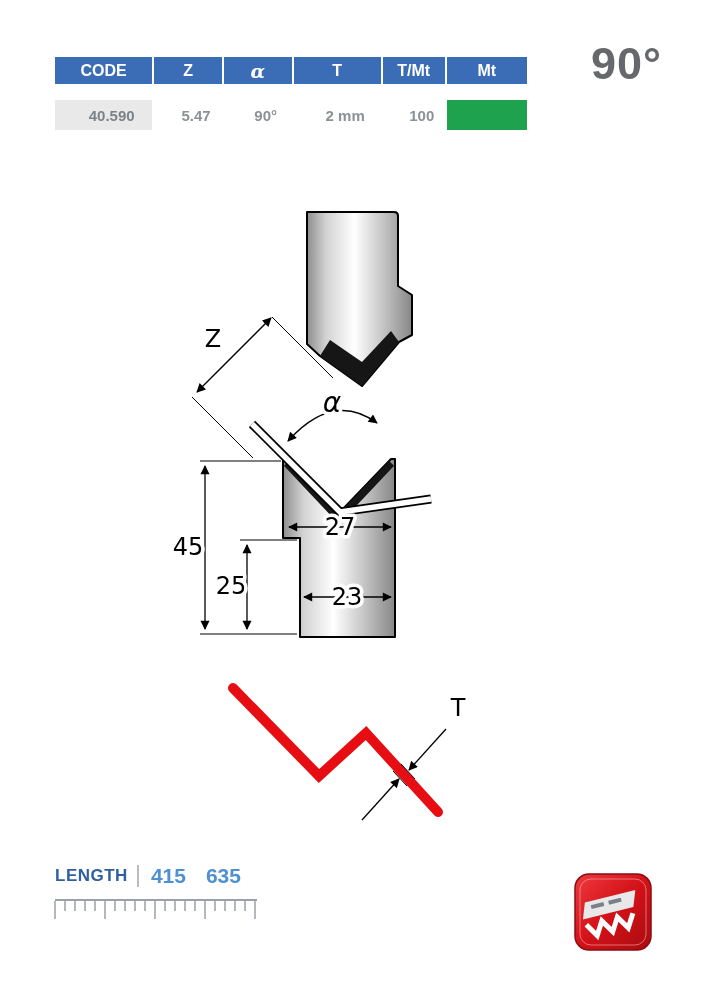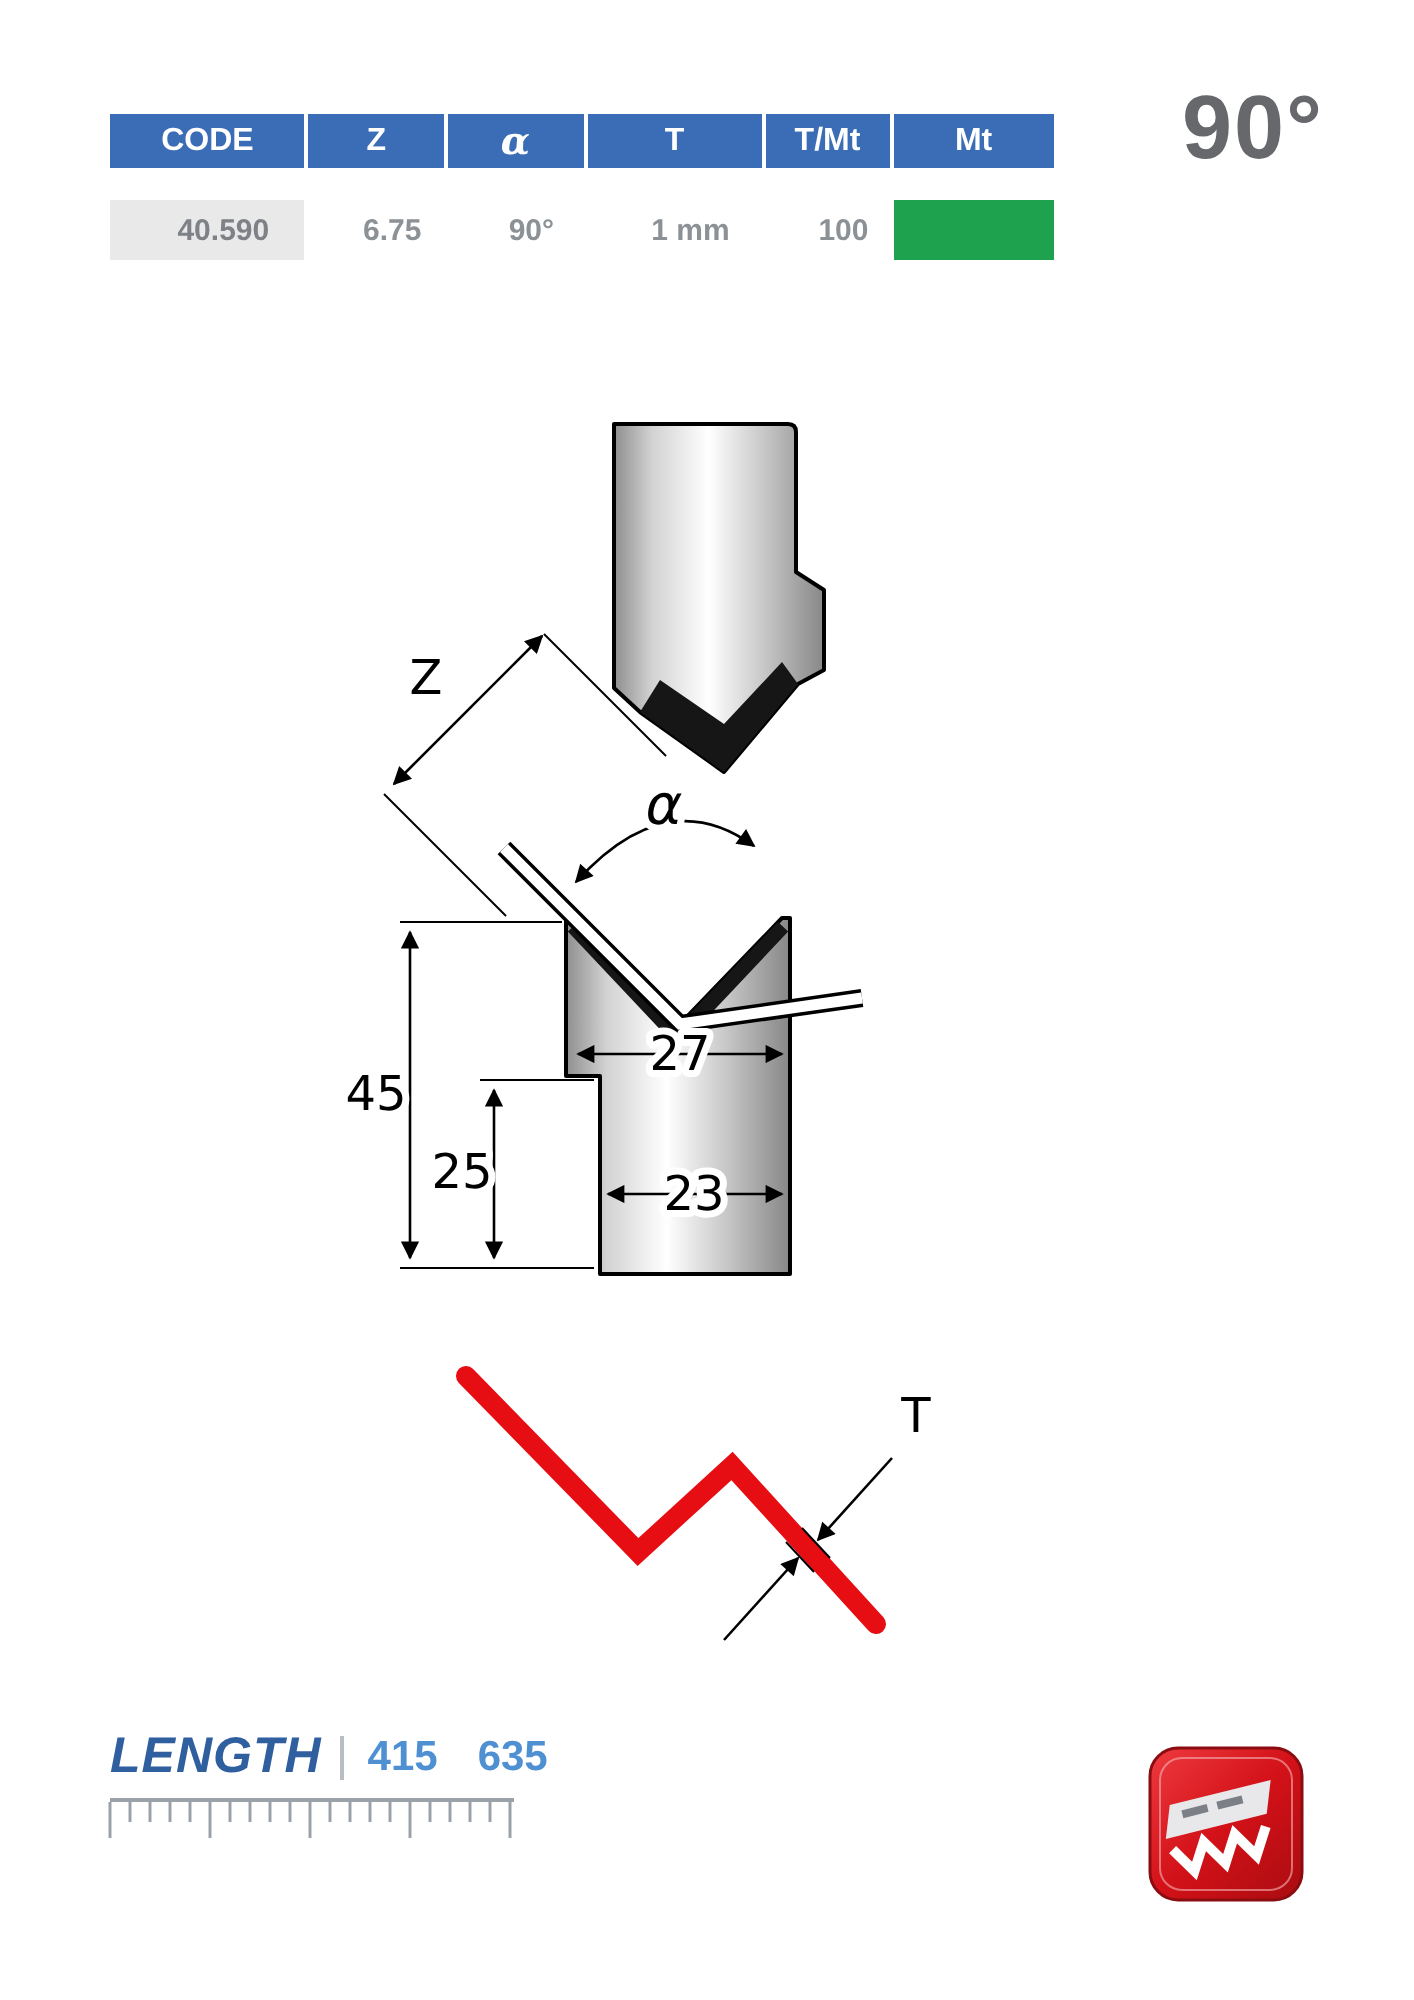--- a/index.html
+++ b/index.html
@@ -20,21 +20,21 @@
   .c-code{width:98px;} .c-z{width:68px;} .c-alpha{width:68px;}
   .c-t{width:88px;} .c-tmt{width:62px;} .c-mt{width:81px;}
   .code-cell { background:#e9e9e9; color:#7e8287; }
   .mt-swatch { background:#1ea24d; }
   .alpha-head { font-style:italic; font-family:"DejaVu Serif",serif; font-size:19px; }
 
   .angle-big { position:absolute; left:591px; top:38px; font-size:45px; font-weight:bold;
                color:#66686b; letter-spacing:1px; }
 
   .footer-length { position:absolute; left:55px; top:864px; display:flex; align-items:center; }
-  .len-label { color:#2f5f9f; font-weight:bold; font-size:25px; letter-spacing:0.5px;font-style:italic; }
+  .len-label { color:#2f5f9f; font-weight:bold; font-size:17px; letter-spacing:0.5px; }
   .len-divider { width:2px; height:22px; background:#b9bec4; margin:0 12px 0 9px; }
   .len-val { color:#4e90d2; font-weight:bold; font-size:21px; margin-right:20px; }
 
   svg text.lbl { font-family:"DejaVu Sans",sans-serif; font-size:24px; fill:#000; text-anchor:middle; }
   svg text.halo { paint-order:stroke; stroke:#fff; stroke-width:7px; stroke-linejoin:round; }
   svg text.italic { font-style:italic; font-size:28px; }
   svg .dim { stroke:#000; stroke-width:1.3; fill:none; }
   svg .ext { stroke:#000; stroke-width:1; fill:none; }
 </style>
 </head>
@@ -158,23 +158,23 @@
     <div class="thead">
       <div class="th c-code">CODE</div>
       <div class="th c-z">Z</div>
       <div class="th c-alpha alpha-head">α</div>
       <div class="th c-t">T</div>
       <div class="th c-tmt">T/Mt</div>
       <div class="th c-mt">Mt</div>
     </div>
     <div class="trow">
       <div class="td c-code code-cell">40.590</div>
-      <div class="td c-z">6.75</div>
+      <div class="td c-z">5.47</div>
       <div class="td c-alpha">90°</div>
-      <div class="td c-t">1 mm</div>
+      <div class="td c-t">2 mm</div>
       <div class="td c-tmt">100</div>
       <div class="td c-mt mt-swatch"></div>
     </div>
   </div>
 
   <div class="angle-big">90°</div>
 
   <div class="footer-length">
     <span class="len-label">LENGTH</span>
     <span class="len-divider"></span>

